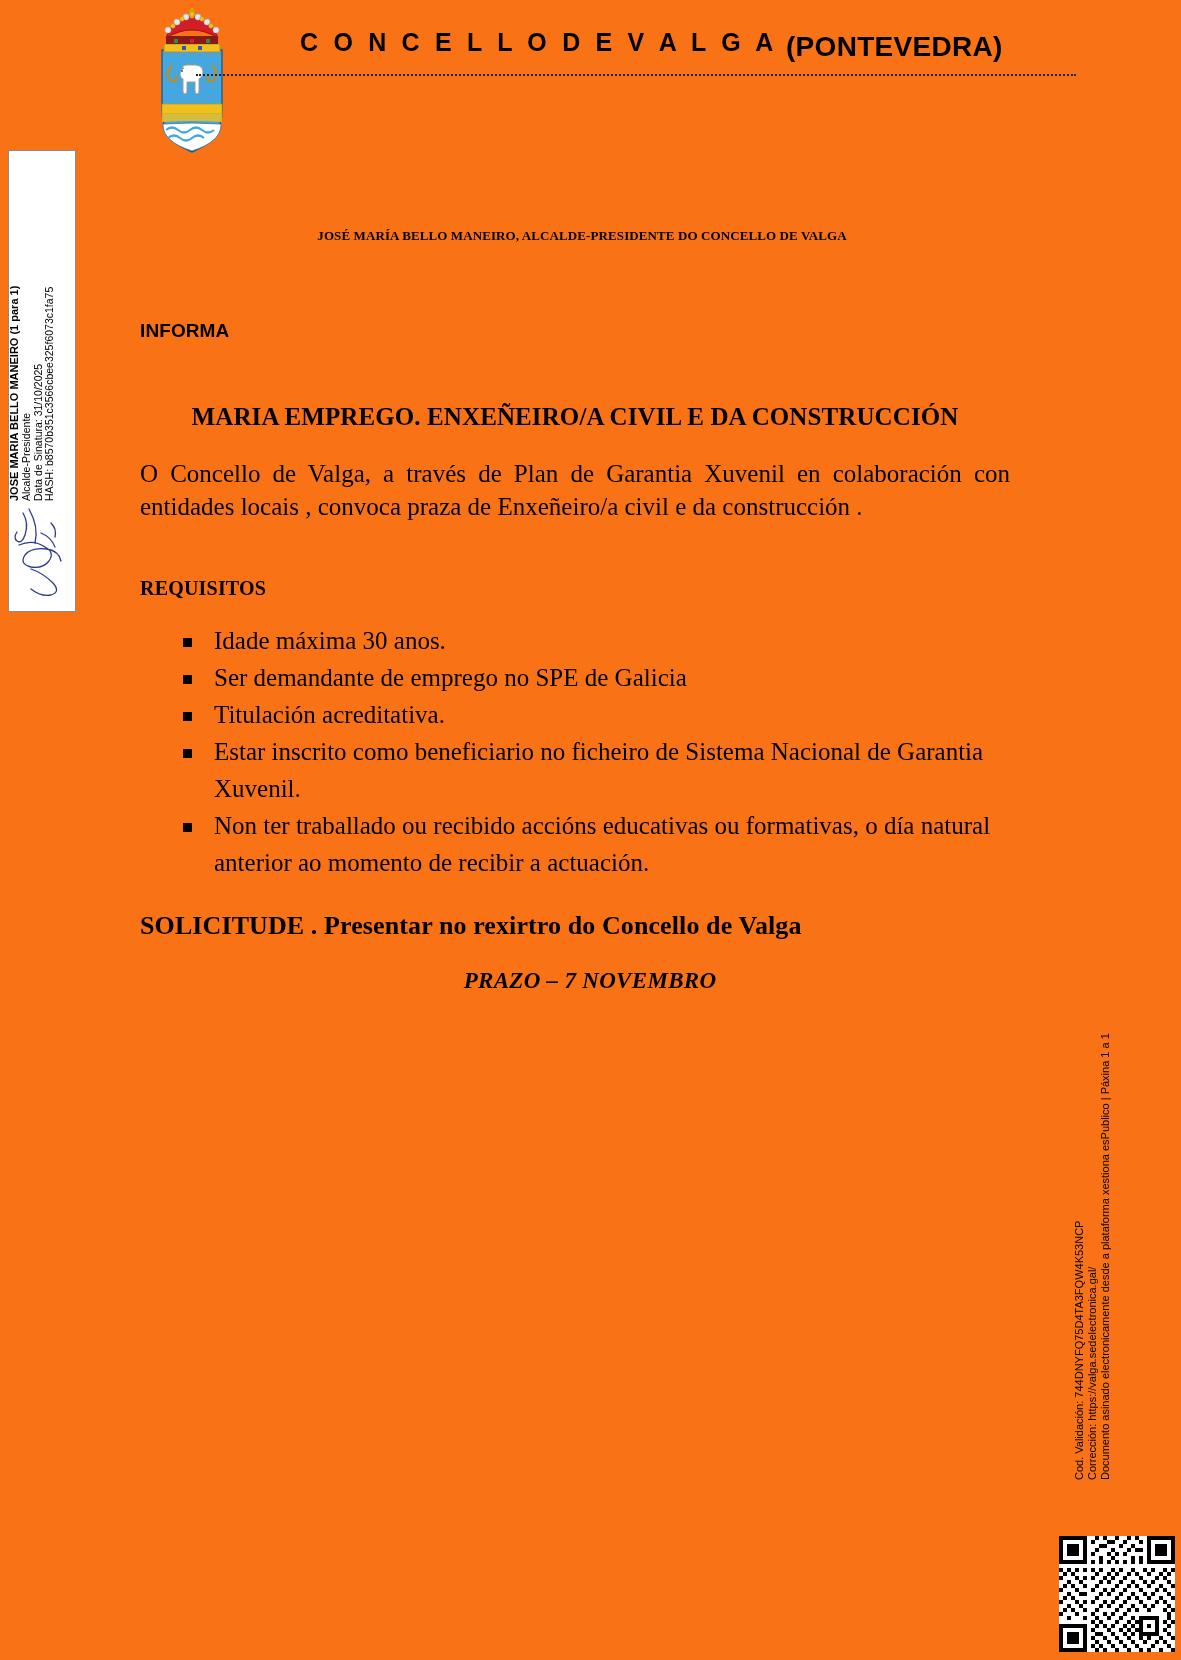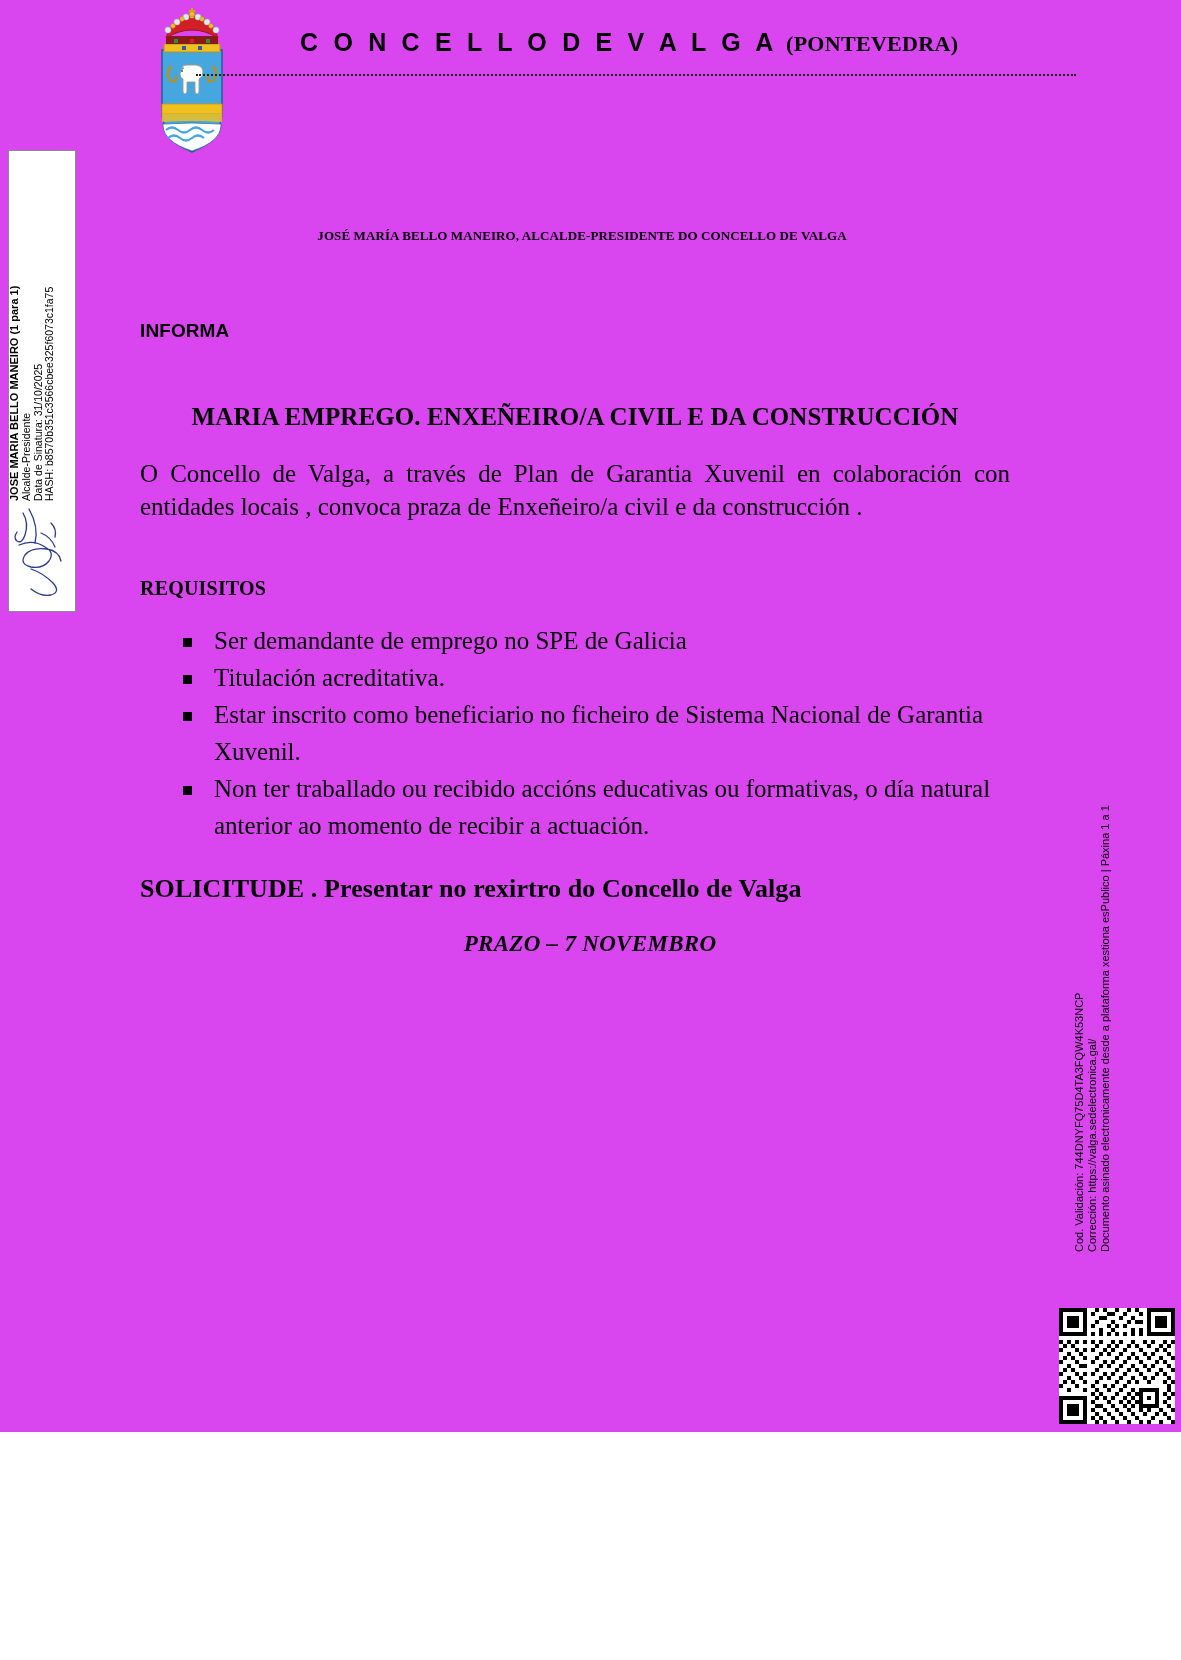--- a/index.html
+++ b/index.html
@@ -8,23 +8,23 @@
     padding: 0;
     background: #ffffff;
   }
   body {
     font-family: "Liberation Serif", "DejaVu Serif", serif;
     color: #000000;
   }
   #page {
     position: relative;
     width: 1181px;
-    height: 1432px;
+    height: 1660px;
     overflow: hidden;
-    background: #d946ef;
+    background: #f97316;
   }
 
   
   .header {
     position: absolute;
     left: 0;
     top: 0;
     width: 1181px;
     height: 178px;
   }
@@ -44,23 +44,23 @@
     font-weight: bold;
     font-size: 25px;
     letter-spacing: 4.2px;
     white-space: nowrap;
     color: #000;
   }
   .header-prov {
     position: absolute;
     left: 786px;
     top: 31px;
-    font-family: Liberation Serif, serif;
-    font-weight: bold;
-    font-size: 22px;
+    font-family: Liberation Sans, sans-serif;
+    font-weight: bold;
+    font-size: 28px;
     letter-spacing: 0.3px;
     white-space: nowrap;
   }
   .header-rule {
     position: absolute;
     left: 196px;
     top: 74px;
     width: 880px;
     border-top: 2px dotted #222;
     height: 0;
@@ -344,20 +344,21 @@
 
     <div class="informa">INFORMA</div>
 
     <div class="offer-title">MARIA EMPREGO. ENXEÑEIRO/A CIVIL E DA CONSTRUCCIÓN</div>
 
     <p class="intro">O Concello de Valga, a través de Plan de Garantia Xuvenil   en colaboración con entidades locais , convoca praza de Enxeñeiro/a civil e da construcción .</p>
 
     <div class="requisitos-h">REQUISITOS</div>
 
     <ul class="blist">
+      <li>Idade máxima 30 anos.</li>
       <li>Ser demandante de emprego no SPE de Galicia</li>
       <li>Titulación  acreditativa.</li>
       <li>Estar inscrito como beneficiario no ficheiro de Sistema Nacional de Garantia Xuvenil.</li>
       <li>Non ter traballado  ou recibido accións educativas ou formativas, o día natural anterior ao momento de recibir a actuación.</li>
     </ul>
 
     <div class="solicitude">SOLICITUDE . Presentar no rexirtro do Concello de Valga</div>
 
 
     <div class="prazo">PRAZO – 7 NOVEMBRO</div>

